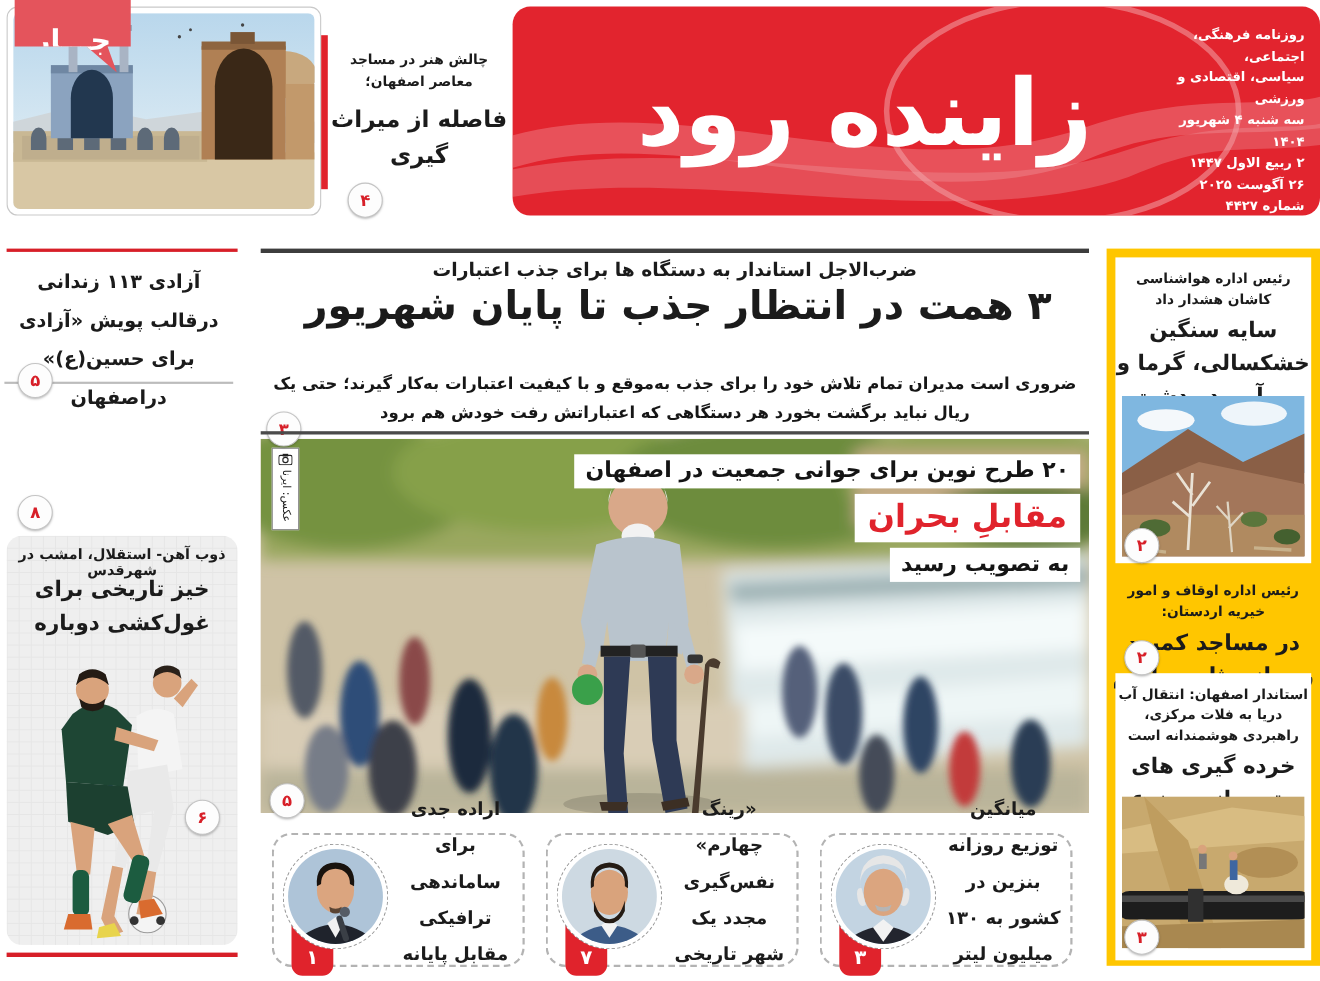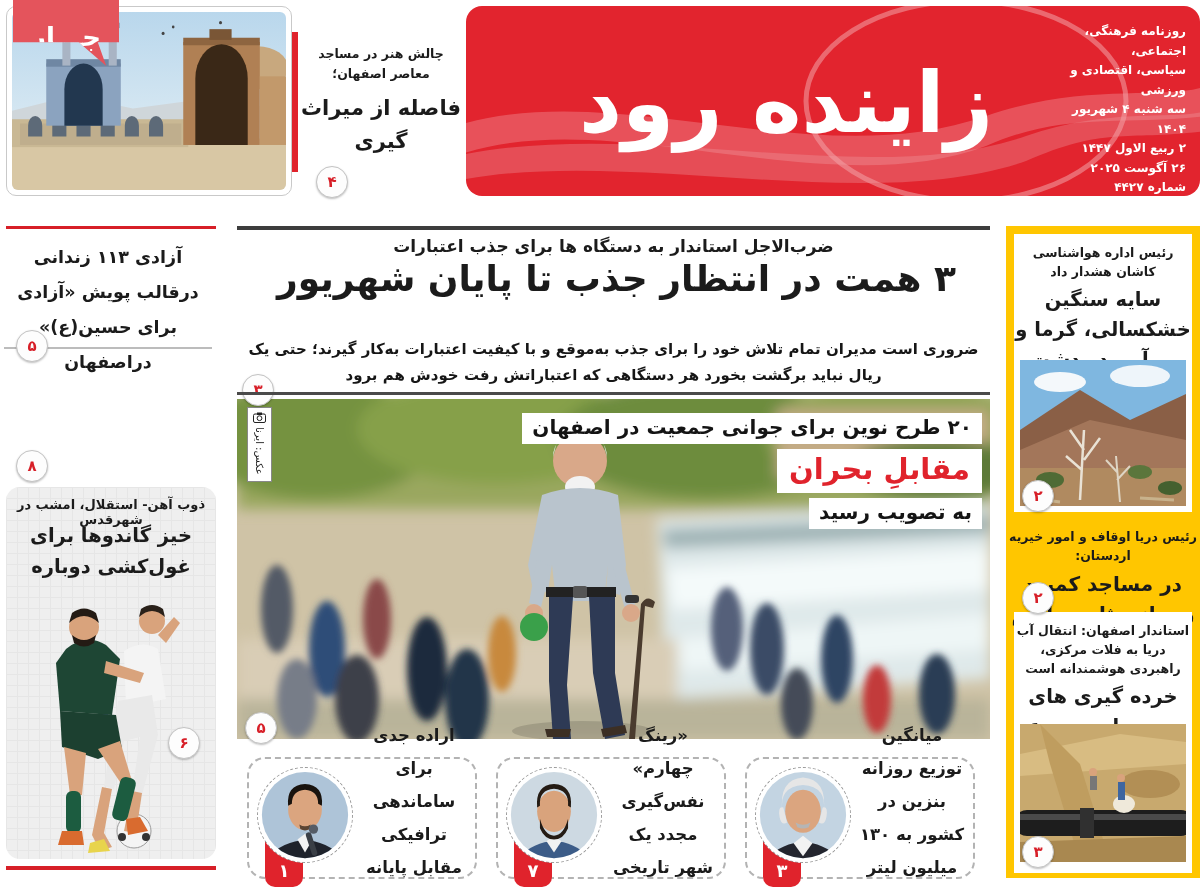--- a/index.html
+++ b/index.html
@@ -148,21 +148,21 @@
   <div class="abs rule-thin" style="left:4px;top:347px;width:208px;"></div>
   <div class="abs pcirc" style="left:16px;top:330px;">
     <span>۵</span>
   </div>
   <div class="abs pcirc" style="left:16px;top:450px;">
     <span>۸</span>
   </div>
 
   <div class="abs fb-card">
     <div class="fb-kicker">ذوب آهن- استقلال، امشب در شهرقدس</div>
-    <div class="fb-head">خیز گاندوها برای غول‌کشی دوباره</div>
+    <div class="fb-head">خیز تاریخی برای غول‌کشی دوباره</div>
     <svg style="position:absolute;left:0;top:104px;" width="210" height="268" viewBox="0 0 210 268">
       <circle cx="128" cy="240" r="17" fill="#f4f4f4" stroke="#9a9a9a"></circle>
       <path d="M128,228 l6,5 -2,8 -8,0 -2,-8 Z" fill="#222"></path>
       <circle cx="116" cy="246" r="4" fill="#333"></circle>
         <circle cx="140" cy="246" r="4" fill="#333"></circle>
       <path d="M118,60 q18,-12 34,-2 l8,50 -40,8 Z" fill="#f4f4f4"></path>
       <circle cx="146" cy="30" r="13" fill="#d9a37c"></circle>
       <path d="M133,26 q13,-12 26,0 l-2,-8 q-11,-8 -22,0 Z" fill="#2a211a"></path>
       <path d="M152,44 l16,-18 6,6 -14,20 Z" fill="#d9a37c"></path>
       <path d="M112,110 l34,-6 6,40 -16,60 -10,-2 8,-56 -16,4 -10,48 -10,-3 8,-50 Z" fill="#e9e9e9"></path>
@@ -299,21 +299,21 @@
           <path d="M100,142 L96,96 M97,112 L86,100 M97,120 L110,106" stroke="#ded5c4" stroke-width="2" fill="none"></path>
           <path d="M10,138 l30,4 M120,138 l34,2" stroke="#c8b28c" stroke-width="3"></path>
         </svg>
       </div>
       <div class="abs pcirc" style="left:8px;top:246px;position:absolute;">
         <span>۲</span>
       </div>
     </div>
 
     <div style="position:absolute;left:0;top:292px;width:194px;">
-      <div class="s-kicker">رئیس دریا اوقاف و امور خیریه اردستان:</div>
+      <div class="s-kicker">رئیس اداره اوقاف و امور خیریه اردستان:</div>
       <div class="s-head" style="font-size:20px;">در مساجد کمبود روحانیِ ثابت داریم</div>
     </div>
     <div class="abs pcirc" style="left:16px;top:356px;position:absolute;">
       <span>۲</span>
     </div>
 
     <div class="s-card" style="top:386px;height:261px;">
       <div class="s-kicker">استاندار اصفهان: انتقال آب دریا به فلات مرکزی، راهبردی هوشمندانه است</div>
       <div class="s-head">خرده گیری های متعصبانه ممنوع</div>
       <div class="s-photo" style="top:112px;height:138px;">

